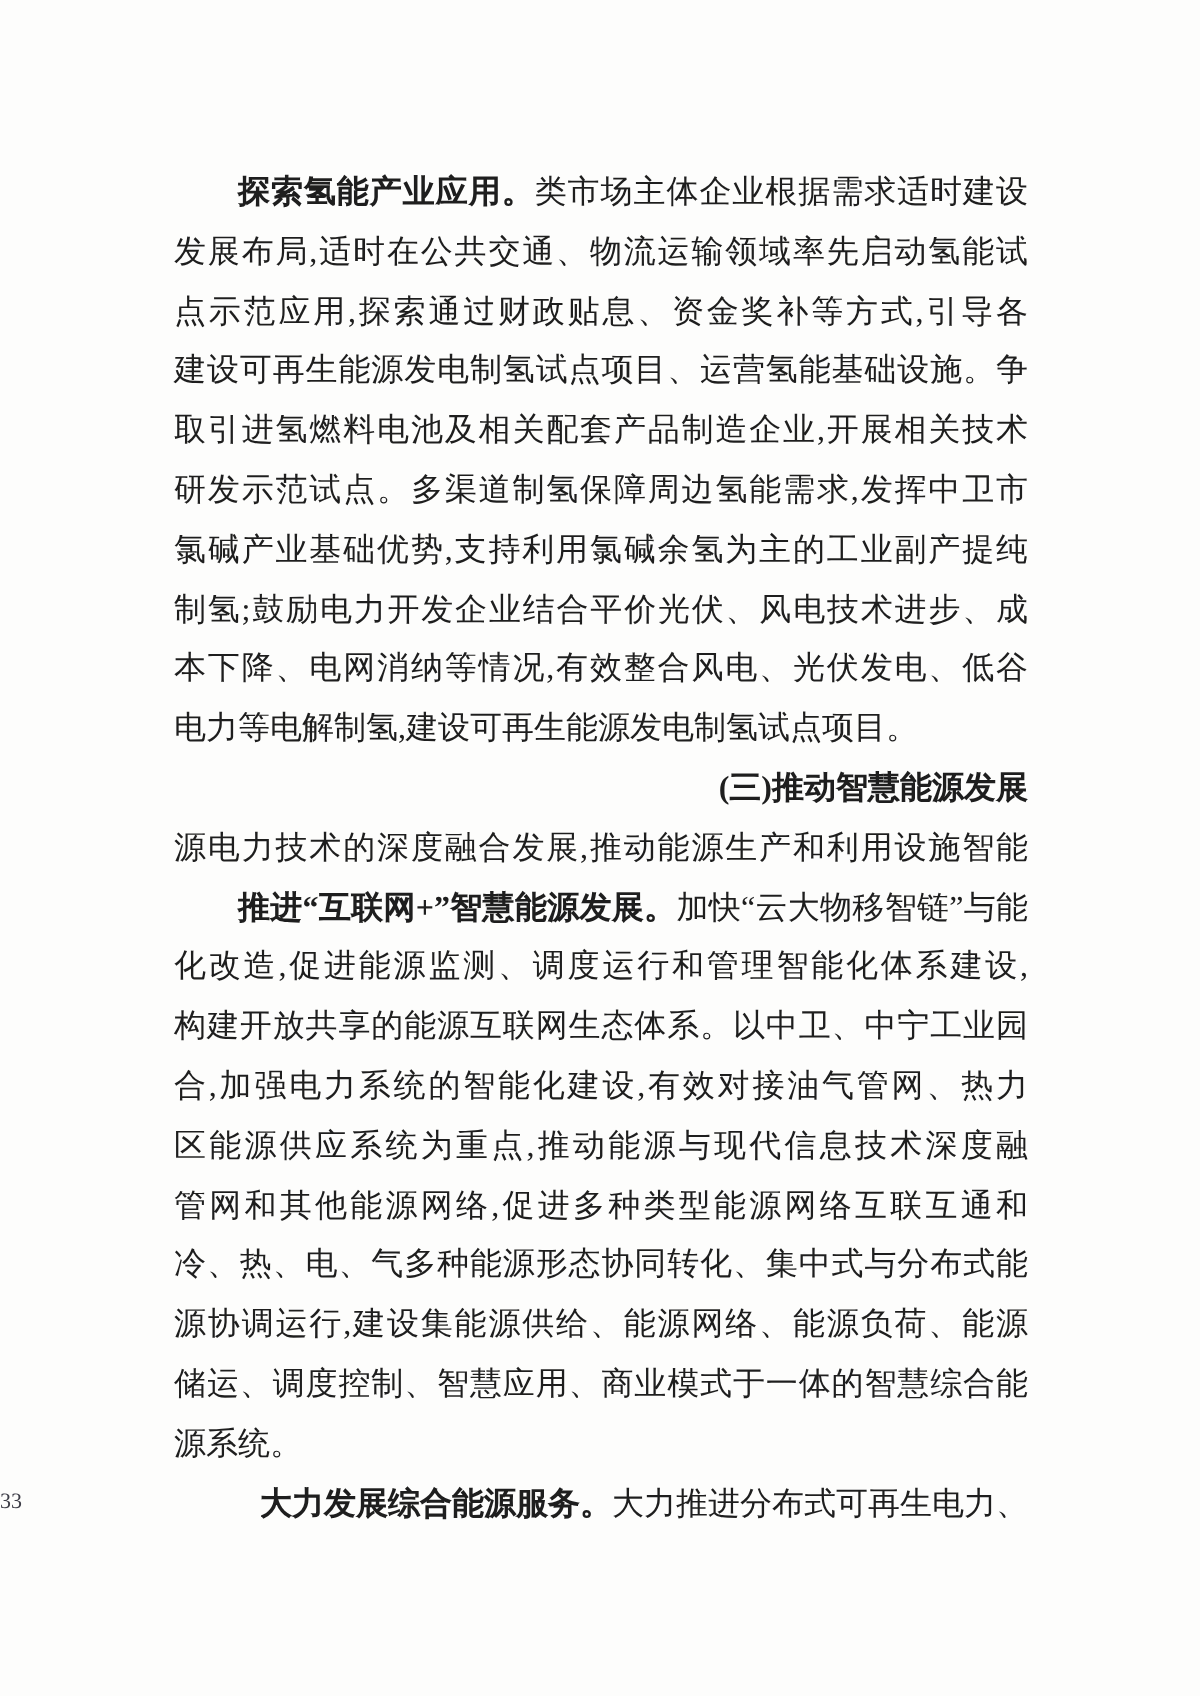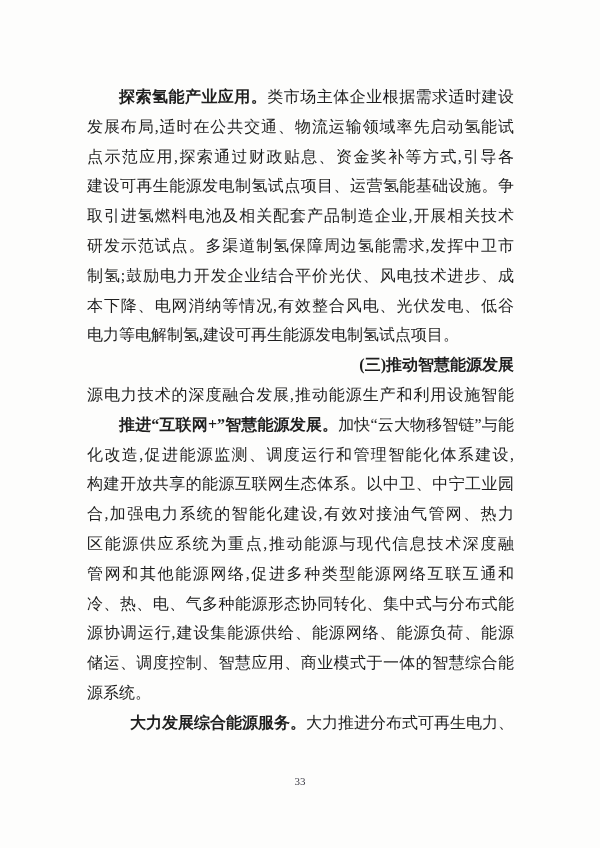--- a/index.html
+++ b/index.html
@@ -35,40 +35,41 @@
   .line.ind {
     text-indent: 32px;
     text-align: right;
   }
   .seg-bold {
     font-weight: 700;
     margin-top: 30px;
   }
   .page-number {
     position: absolute;
-    top: 774px;
+    top: 744px;
     left: 0;
     width: 100%;
-    text-align: center;
+    text-align: left;
     font-size: 11px;
     line-height: 14px;
     color: #3c3c46;
   }
 </style>
 </head>
 <body>
 
 <div class="page">
   <div class="text-block">
       <div class="line just ind"><span class="seg-bold">探索氢能产业应用。</span><span class="seg-regular">类市场主体企业根据需求适时建设</span></div>
       <div class="line just"><span class="seg-regular">发展布局,适时在公共交通、物流运输领域率先启动氢能试</span></div>
       <div class="line just"><span class="seg-regular">点示范应用,探索通过财政贴息、资金奖补等方式,引导各</span></div>
       <div class="line just"><span class="seg-regular">建设可再生能源发电制氢试点项目、运营氢能基础设施。争</span></div>
       <div class="line just"><span class="seg-regular">取引进氢燃料电池及相关配套产品制造企业,开展相关技术</span></div>
       <div class="line just"><span class="seg-regular">研发示范试点。多渠道制氢保障周边氢能需求,发挥中卫市</span></div>
+      <div class="line just"><span class="seg-regular">氯碱产业基础优势,支持利用氯碱余氢为主的工业副产提纯</span></div>
       <div class="line just"><span class="seg-regular">制氢;鼓励电力开发企业结合平价光伏、风电技术进步、成</span></div>
       <div class="line just"><span class="seg-regular">本下降、电网消纳等情况,有效整合风电、光伏发电、低谷</span></div>
       <div class="line"><span class="seg-regular">电力等电解制氢,建设可再生能源发电制氢试点项目。</span></div>
       <div class="line ind"><span class="seg-bold">(三)推动智慧能源发展</span></div>
       <div class="line just"><span class="seg-regular">源电力技术的深度融合发展,推动能源生产和利用设施智能</span></div>
       <div class="line just ind"><span class="seg-bold">推进“互联网+”智慧能源发展。</span><span class="seg-regular">加快“云大物移智链”与能</span></div>
       <div class="line just"><span class="seg-regular">化改造,促进能源监测、调度运行和管理智能化体系建设,</span></div>
       <div class="line just"><span class="seg-regular">构建开放共享的能源互联网生态体系。以中卫、中宁工业园</span></div>
       <div class="line just"><span class="seg-regular">合,加强电力系统的智能化建设,有效对接油气管网、热力</span></div>
       <div class="line just"><span class="seg-regular">区能源供应系统为重点,推动能源与现代信息技术深度融</span></div>

